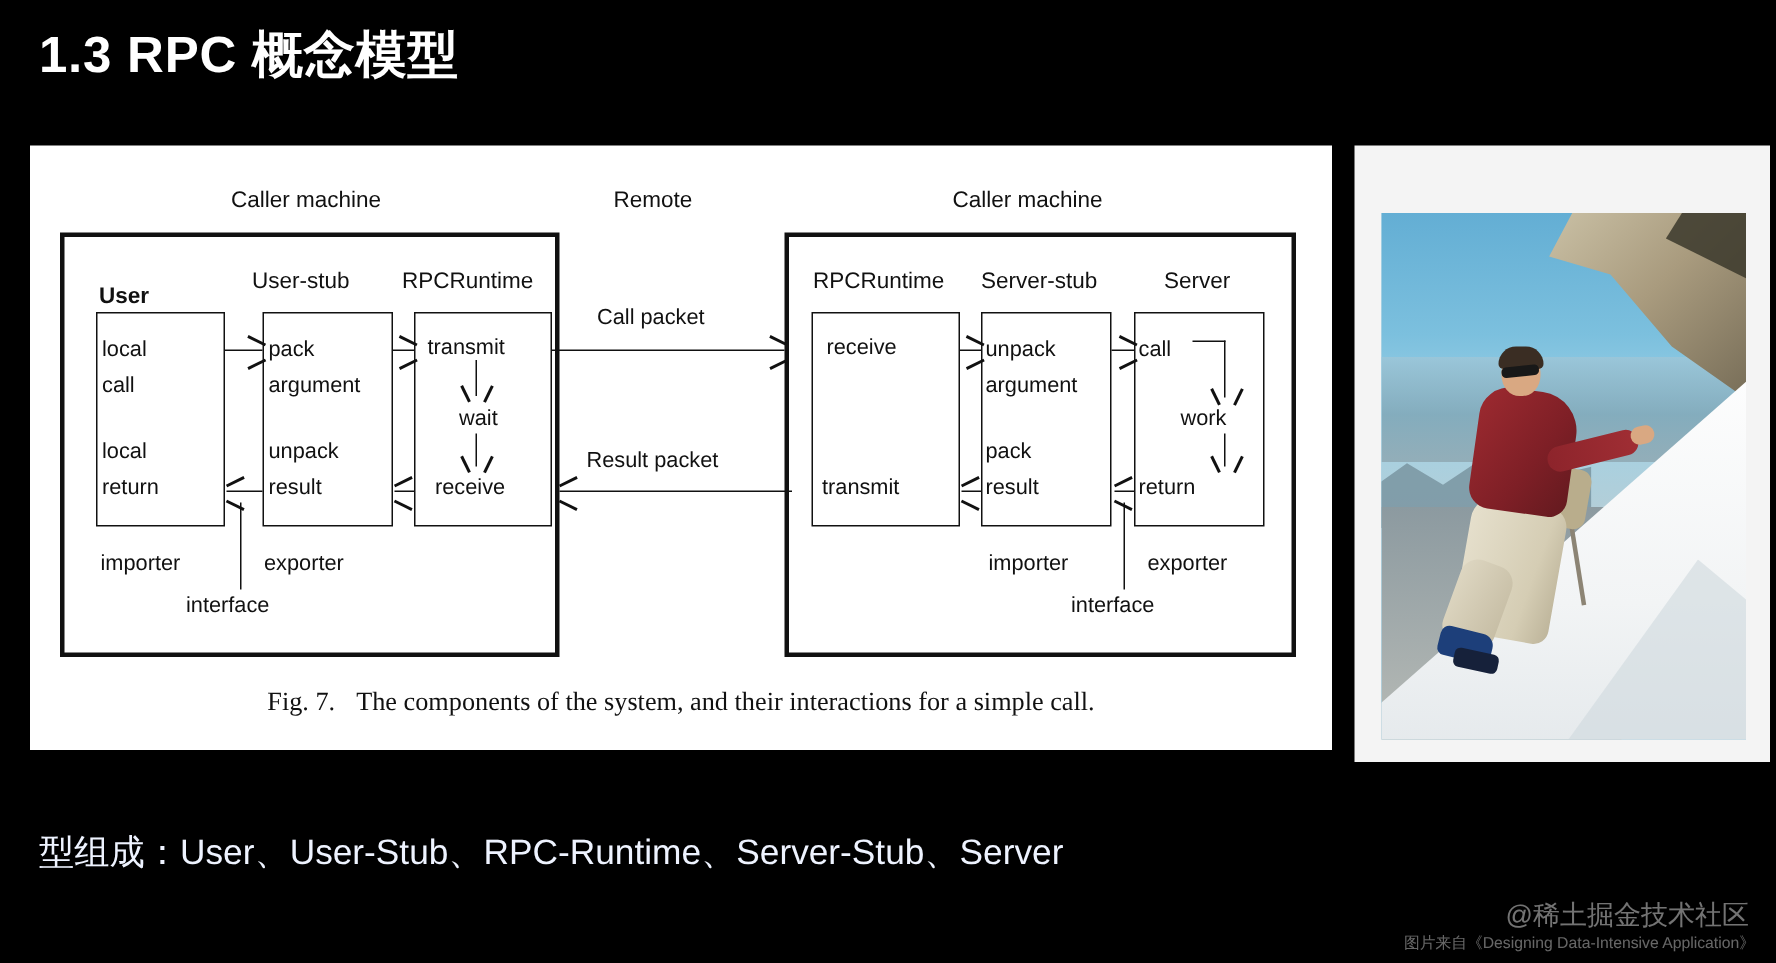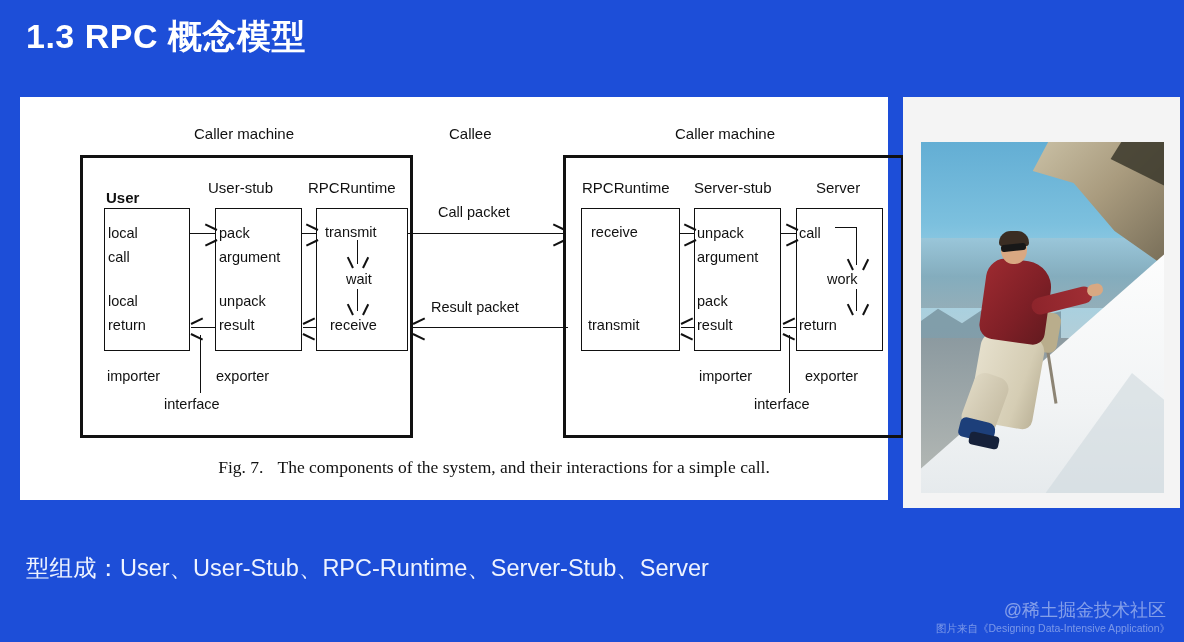--- a/index.html
+++ b/index.html
@@ -41,21 +41,20 @@
     height: 403px;
     background: #ffffff;
     box-sizing: border-box;
   }
 
   .fig-area {
     position: absolute;
     left: 0; top: 0;
     width: 732px;
     height: 403px;
-    margin-left: 40px;
   }
 
   
   .dtext {
     position: absolute;
     font-family: "Liberation Sans", sans-serif;
     font-size: 14.5px;
     color: #111;
     white-space: nowrap;
     line-height: 1.05;
@@ -339,29 +338,29 @@
     top: 622px;
     font-size: 10.5px;
     color: #ffffff;
     opacity: .4;
     white-space: nowrap;
   }
 </style>
 </head>
 <body>
 
-<div id="slide" style="background: #1d4ed8;">
+<div id="slide" style="background: #000000;">
 
   <div id="slide-title" style="color: rgb(255, 255, 255);">1.3 RPC 概念模型</div>
 
   <div id="figure-card">
     <div class="fig-area">
 
       <div class="dtext ttl" style="left:134px; top:29px;">Caller machine</div>
-      <div class="dtext ttl" style="left:389px; top:29px;">Callee</div>
+      <div class="dtext ttl" style="left:389px; top:29px;">Remote</div>
       <div class="dtext ttl" style="left:615px; top:29px;">Caller machine</div>
 
       <div class="machine-box" style="left:20px; top:58px; width:333px; height:283px;"></div>
 
       <div class="dtext hdr" style="left:46px; top:93px;font-weight:bold;">User</div>
       <div class="dtext hdr" style="left:148px; top:83px;">User-stub</div>
       <div class="dtext hdr" style="left:248px; top:83px;">RPCRuntime</div>
 
       <div class="comp-box" style="left:44px; top:111px; width:86px; height:143px;"></div>
       <div class="dtext" style="left:48px; top:129px;">local</div>

